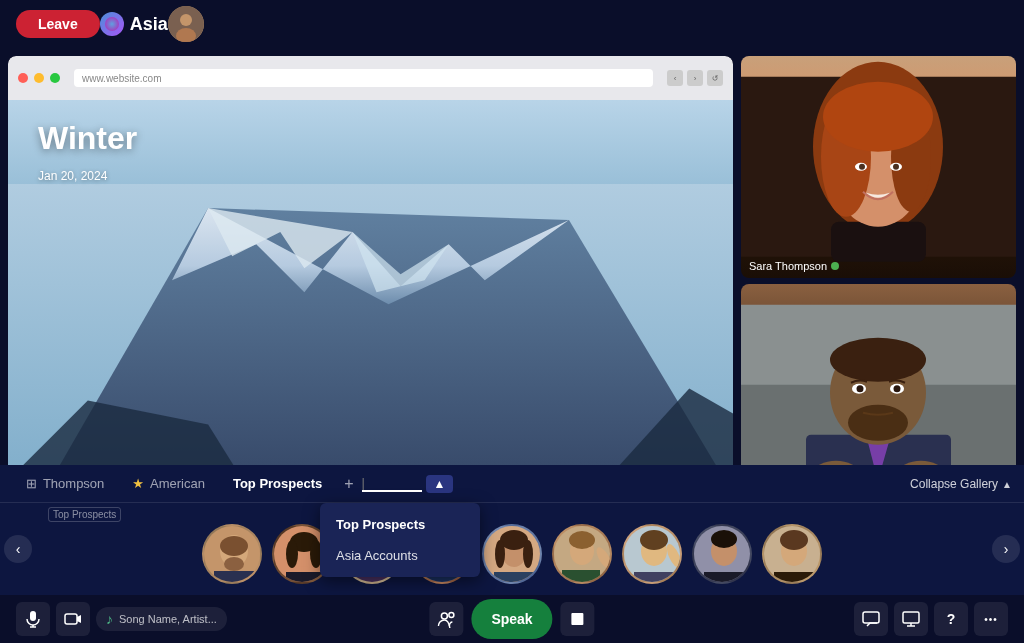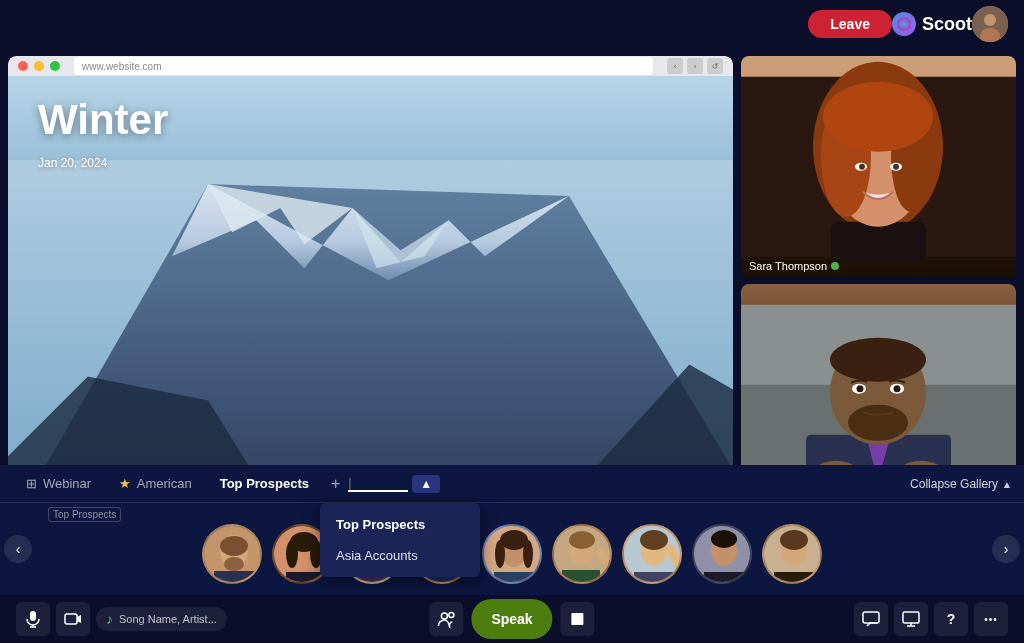--- a/index.html
+++ b/index.html
@@ -13,21 +13,21 @@
     }
 
     
     #topbar {
       position: absolute;
       top: 0; left: 0; right: 0;
       height: 48px;
       background: #0a0e2a;
       display: flex;
       align-items: center;
-      justify-content: flex-end;
+      justify-content: flex-start;
       padding: 0 16px;
       z-index: 100;
     }
     #leave-btn {
       background: #cc2233;
       color: #fff;
       border: none;
       border-radius: 20px;
       padding: 6px 22px;
       font-size: 14px;
@@ -79,21 +79,21 @@
 
     
     #presentation {
       flex: 1;
       border-radius: 8px;
       overflow: hidden;
       position: relative;
       background: #1a1a2e;
     }
     .browser-chrome {
-      height: 20px;
+      height: 44px;
       background: #e8e8ec;
       border-radius: 8px 8px 0 0;
       display: flex;
       align-items: center;
       padding: 0 10px;
       gap: 6px;
     }
     .traffic-dot {
       width: 10px; height: 10px;
       border-radius: 50%;
@@ -140,21 +140,21 @@
       bottom: 0;
       width: 100%;
     }
     .slide-text {
       position: absolute;
       top: 20px;
       left: 30px;
       color: #fff;
     }
     .slide-title {
-      font-size: 42px;
+      font-size: 32px;
       font-weight: 700;
       line-height: 1.15;
       text-shadow: 0 2px 8px rgba(0,0,0,0.4);
     }
     .slide-date {
       font-size: 12px;
       margin-top: 12px;
       text-shadow: 0 1px 4px rgba(0,0,0,0.4);
     }
     .slide-expand-btn {
@@ -399,21 +399,21 @@
       border: none;
       border-radius: 6px;
       color: #fff;
       font-size: 16px;
       cursor: pointer;
       display: flex;
       align-items: center;
       justify-content: center;
     }
     .speak-btn {
-      background: #4d7c0f;
+      background: #15803d;
       border: none;
       border-radius: 20px;
       color: #fff;
       font-size: 14px;
       font-weight: 600;
       padding: 12px 20px;
       cursor: pointer;
     }
     .music-widget {
       display: flex;
@@ -483,21 +483,21 @@
       <svg width="16" height="16" viewBox="0 0 16 16" fill="none">
         <circle cx="8" cy="8" r="7" fill="url(#logoGrad)"></circle>
         <defs>
           <radialGradient id="logoGrad">
             <stop offset="0%" stop-color="#60a0e0"></stop>
             <stop offset="100%" stop-color="#a040c0"></stop>
           </radialGradient>
         </defs>
       </svg>
     </div>
-    <span>Scoot</span>
+    <span>Asia</span>
   </div>
 
   <div id="user-avatar">
     <svg width="36" height="36" viewBox="0 0 36 36">
       <circle cx="18" cy="18" r="18" fill="#7a6050"></circle>
       <circle cx="18" cy="14" r="6" fill="#c4956a"></circle>
       <ellipse cx="18" cy="30" rx="10" ry="8" fill="#b07850"></ellipse>
     </svg>
   </div>
 </div>
@@ -640,21 +640,21 @@
       </div>
     </div>
   </div>
 </div>
 
 <div id="gallery-bar">
 
   <div id="tabs-row">
     <div class="tab-item">
       <span>⊞</span>
-      <span>Webinar</span>
+      <span>Thompson</span>
     </div>
     <div class="tab-item">
       <span style="color:#f0c040;">★</span>
       <span>American</span>
     </div>
     <div class="tab-item active">
       <span>Top Prospects</span>
     </div>
     <span class="tab-add">+</span>
     <input class="tab-input" type="text" value="" placeholder="|" style="">

